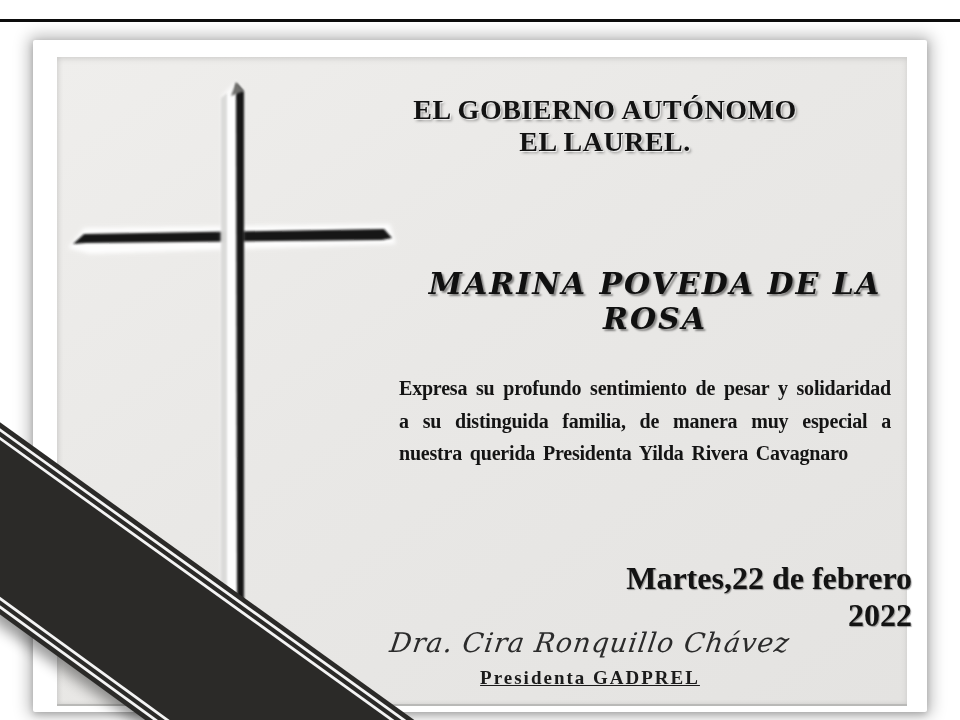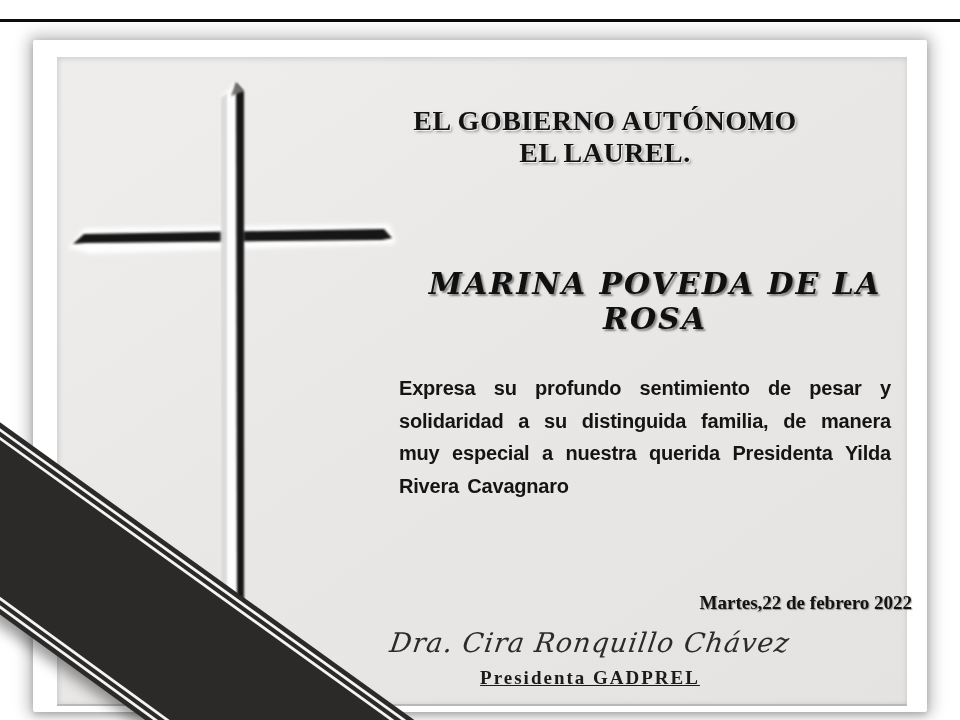--- a/index.html
+++ b/index.html
@@ -29,21 +29,21 @@
     border-bottom: 2px solid #b9b9b7;
     box-shadow: inset 0 2px 6px rgba(0,0,0,0.10), inset 2px 0 5px rgba(0,0,0,0.06);
   }
   .decor {
     position: absolute; left: 0; top: 0;
     width: 960px; height: 720px;
     pointer-events: none;
   }
   .txt { position: absolute; color: #161616; }
   .header {
-    left: 295px; top: 105px; width: 620px;
+    left: 295px; top: 94px; width: 620px;
     text-align: center;
     font-weight: bold; font-size: 28px; line-height: 32px;
     letter-spacing: 0.5px;
     color: #121212;
     text-shadow: 1px 1px 0 rgba(255,255,255,0.75), 2px 2px 3px rgba(0,0,0,0.40);
   }
   .intro {
     left: 388px; top: 218px; width: 470px;
     text-align: center;
     font-family: "Liberation Sans", sans-serif;
@@ -55,33 +55,32 @@
     left: 395px; top: 266px; width: 520px;
     text-align: center;
     font-family: "DejaVu Serif", serif;
     font-style: italic; font-weight: bold; font-size: 30px;
     letter-spacing: 2px;
     color: #101010;
     text-shadow: 2px 2px 2px rgba(0,0,0,0.45);
   }
   .bodytext {
     left: 399px; top: 372px; width: 492px;
-    font-family: Liberation Sans, sans-serif;
+    font-family: Liberation Serif, serif;
     font-weight: bold; font-size: 20px; line-height: 32.5px;
     letter-spacing: -0.2px; word-spacing: 3px;
     text-align: justify;
     color: #141414;
   }
   .dateline {
     left: 560px; top: 560px; width: 352px;
     text-align: right;
-    font-weight: bold; font-size: 19px;
+    font-weight: bold; font-size: 32px;
     color: #131313;
     text-shadow: 1px 1px 1px rgba(0,0,0,0.35);
-    margin-top: 32px;
   }
   .sig-name {
     left: 370px; top: 627px; width: 440px;
     text-align: center;
     font-family: "DejaVu Serif", serif;
     font-style: italic; font-size: 27px;
     letter-spacing: 1px;
     color: #2b2b2b;
     transform: skewX(-8deg);
   }

